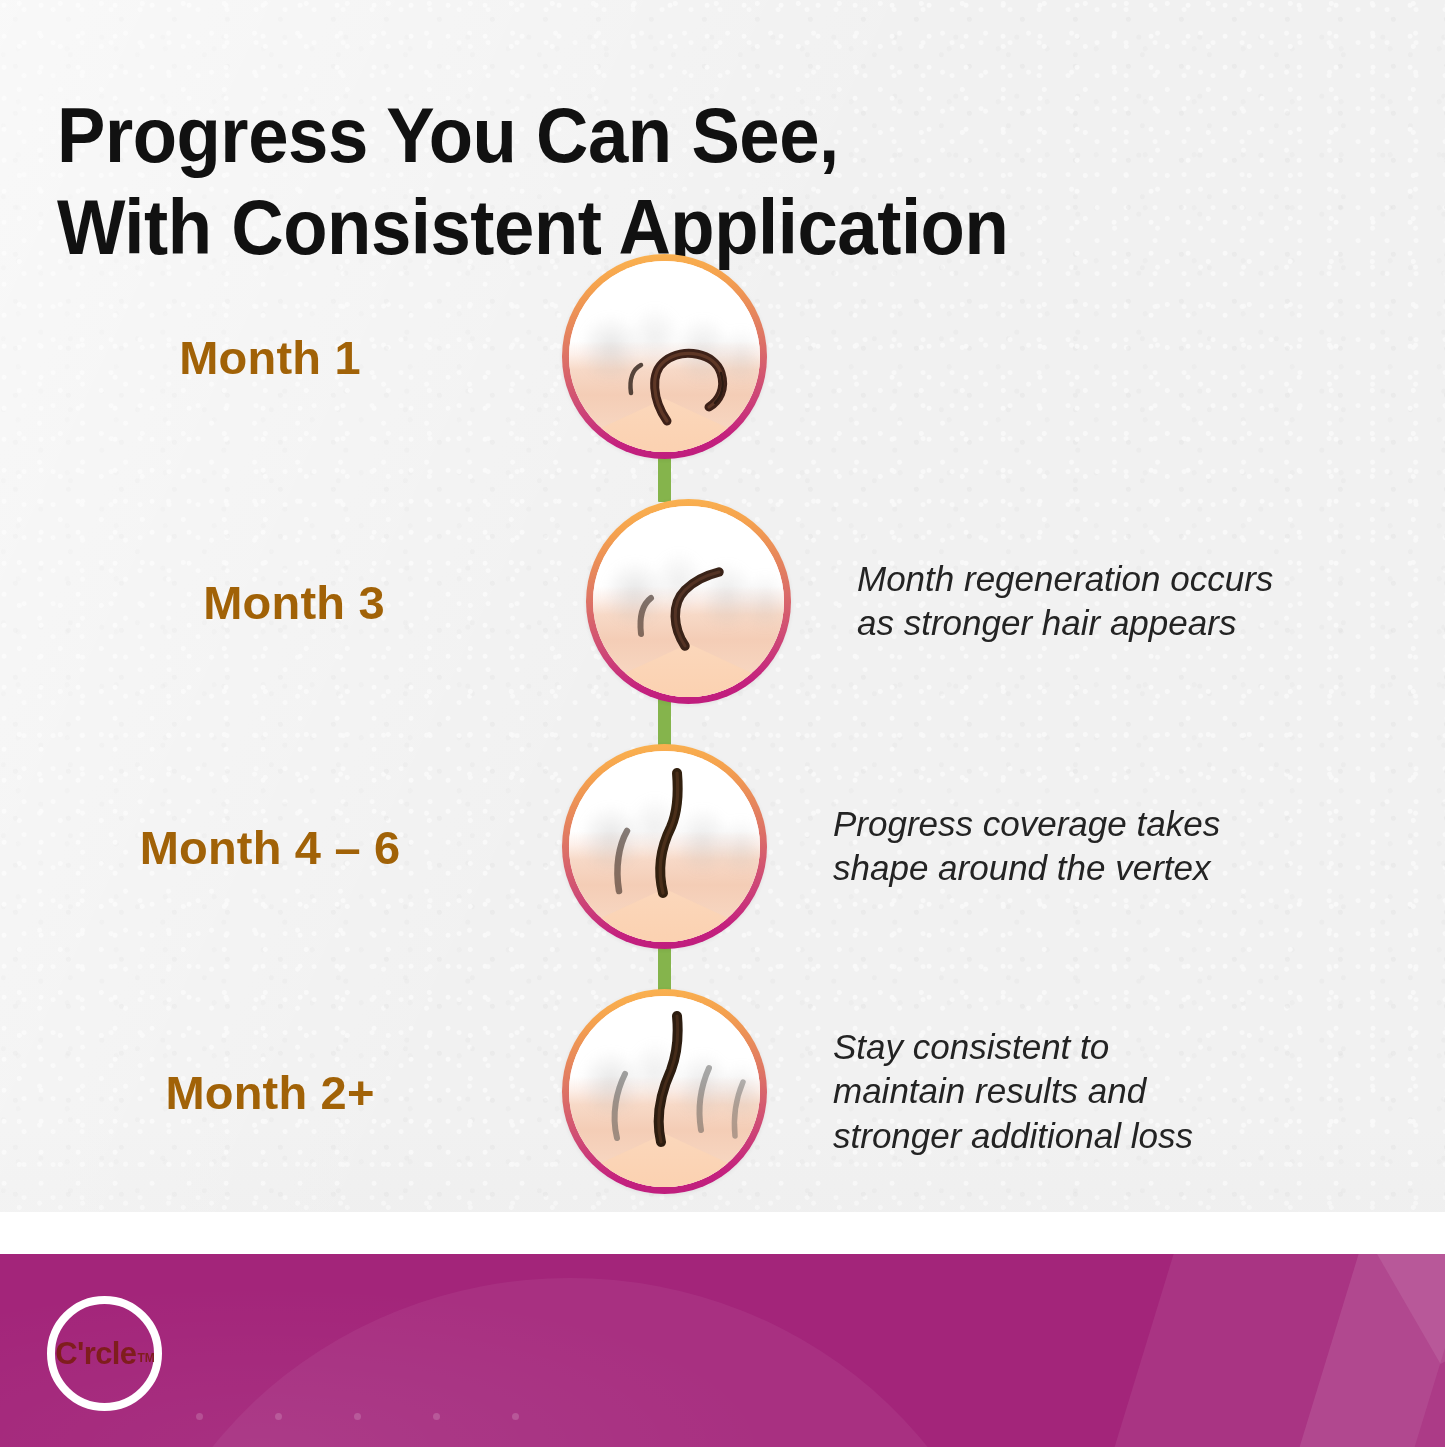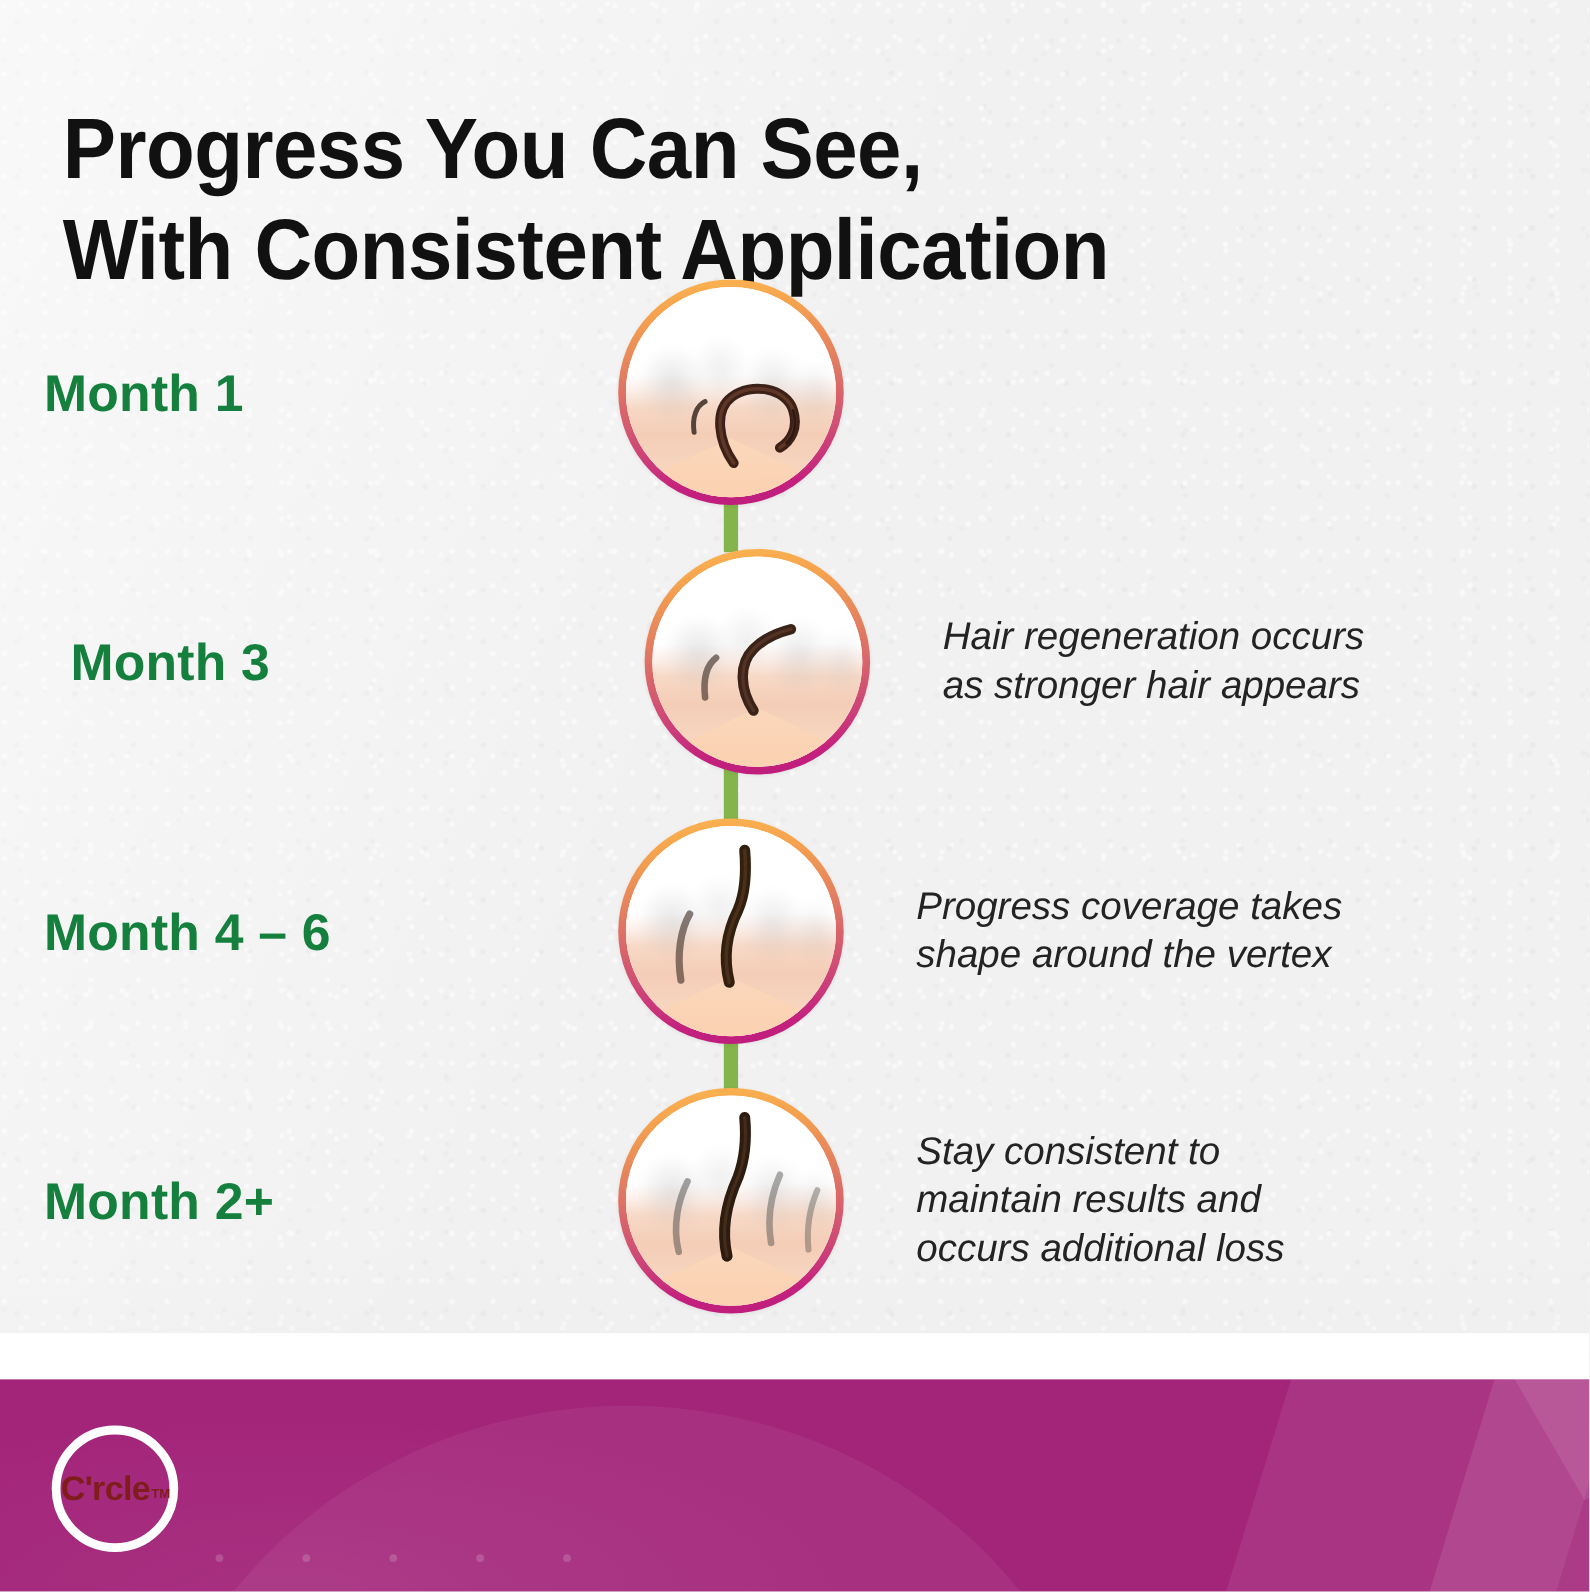--- a/index.html
+++ b/index.html
@@ -82,24 +82,24 @@
   }
   .row.r0 { top: 14px; }
   .row.r1 { top: 259px; margin-left: 24px; }
   .row.r2 { top: 504px; }
   .row.r3 { top: 749px; }
 
   .month-label {
     position: absolute;
     right: 945px;
     width: 460px;
-    text-align: left;
+    text-align: center;
     top: 50%;
     transform: translateY(-50%);
-    color: #15803d;
+    color: #a16207;
     font-size: 47px;
     font-weight: bold;
     letter-spacing: .2px;
     white-space: nowrap;
   }
 
   .desc {
     position: absolute;
     left: 833px;
     width: 540px;
@@ -349,21 +349,21 @@
             <div class="skin-haze"></div>
             <svg class="hairs" viewBox="0 0 191 191">
               <path d="M48 128 C 46 110, 50 98, 58 92" stroke="#3a2a22" stroke-width="6" fill="none" stroke-linecap="round" opacity=".62"></path>
               <path d="M92 140 C 80 122, 78 98, 92 84 C 104 72, 118 68, 126 66" stroke="#3a2318" stroke-width="9.5" fill="none" stroke-linecap="round"></path>
               <path d="M92 140 C 80 122, 78 98, 92 84 C 104 72, 118 68, 126 66" stroke="#6e4430" stroke-width="3" fill="none" stroke-linecap="round" opacity=".5"></path>
             </svg>
           </div>
         </div>
       </div>
 
-      <div class="desc">Hair regeneration occurs
+      <div class="desc">Month regeneration occurs
 as stronger hair appears</div>
     </div>
 
     <div class="row r2">
       <div class="month-label">Month 4 – 6</div>
 
       <div class="circle-wrap">
         <div class="ring">
           <div class="skin">
             <div class="skin-surface"></div>
@@ -397,21 +397,21 @@
               <path d="M166 140 C 164 120, 168 100, 174 86" stroke="#4a4a48" stroke-width="5.5" fill="none" stroke-linecap="round" opacity=".4"></path>
               <path d="M92 146 C 86 120, 92 96, 102 74 C 108 58, 110 42, 108 20" stroke="#2d1d10" stroke-width="10" fill="none" stroke-linecap="round"></path>
               <path d="M92 146 C 86 120, 92 96, 102 74 C 108 58, 110 42, 108 20" stroke="#6a4228" stroke-width="3" fill="none" stroke-linecap="round" opacity=".4"></path>
             </svg>
           </div>
         </div>
       </div>
 
       <div class="desc">Stay consistent to
 maintain results and
-occurs additional loss</div>
+stronger additional loss</div>
     </div>
 
   </div>
 
   <div id="white-band"></div>
 
   <div id="footer">
     <div class="fx" id="fx-glow"></div>
     <div class="fx" id="fx-dome"></div>
     <div class="fx" id="fx-band1"></div>

